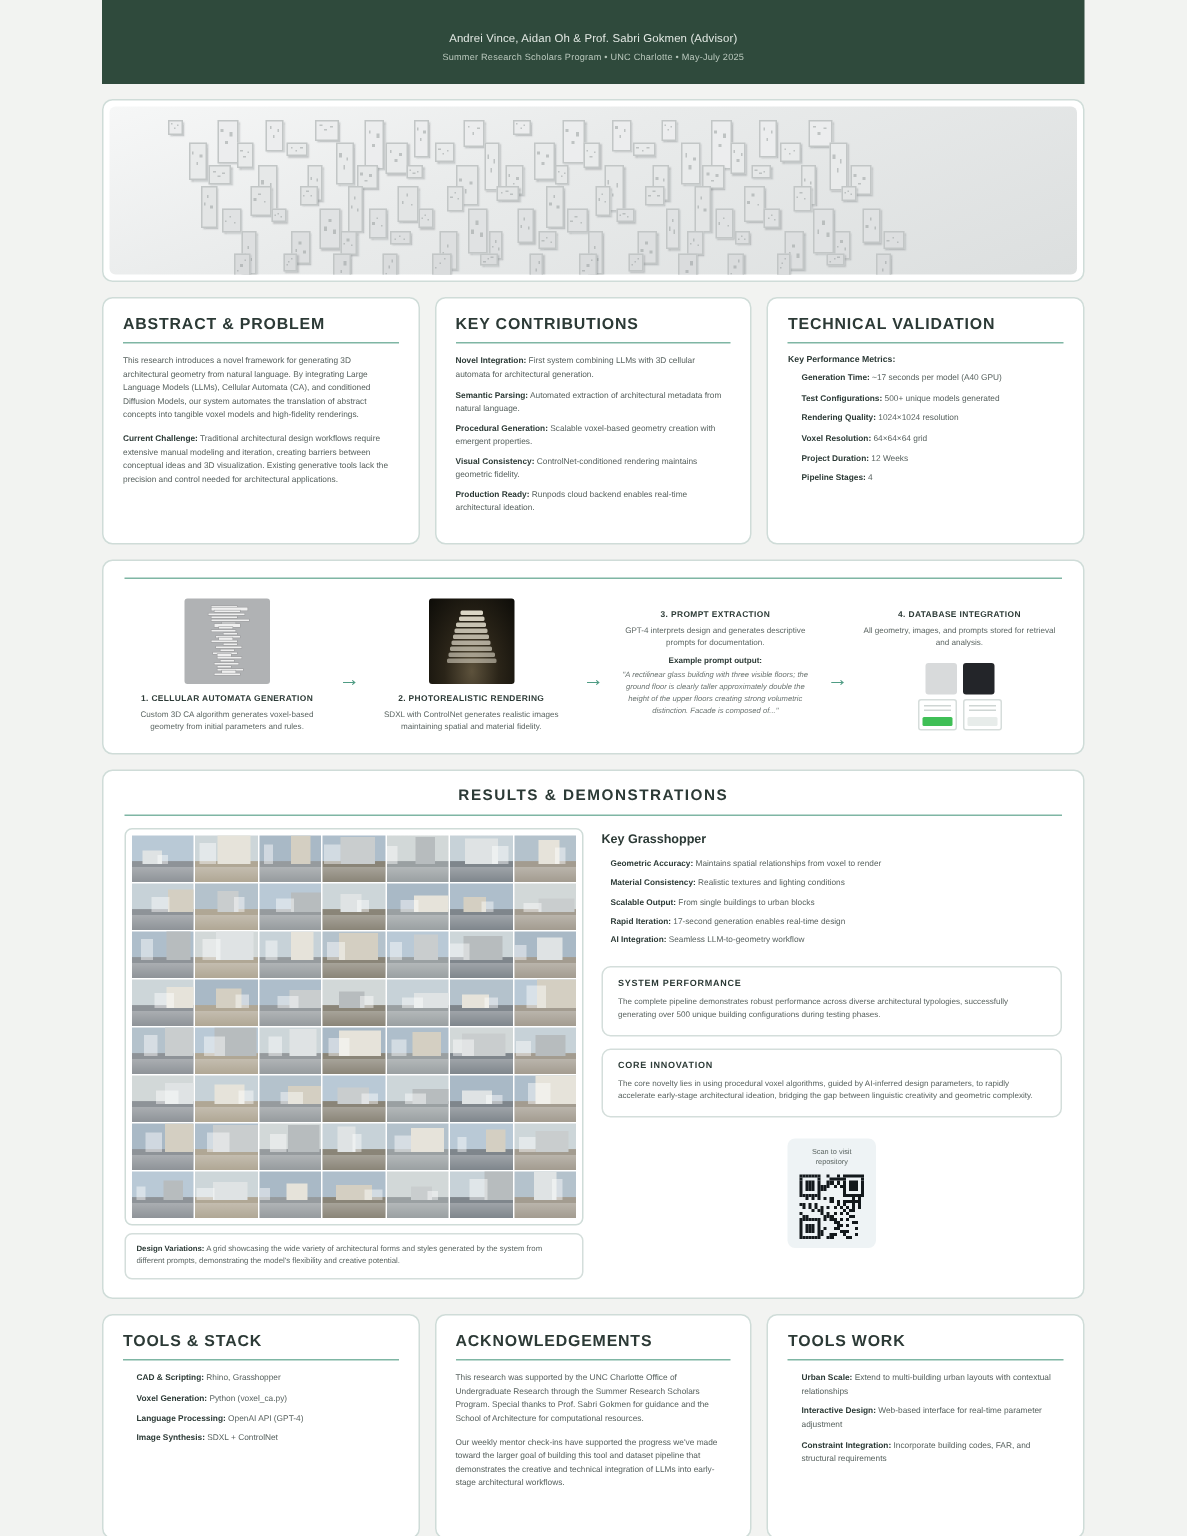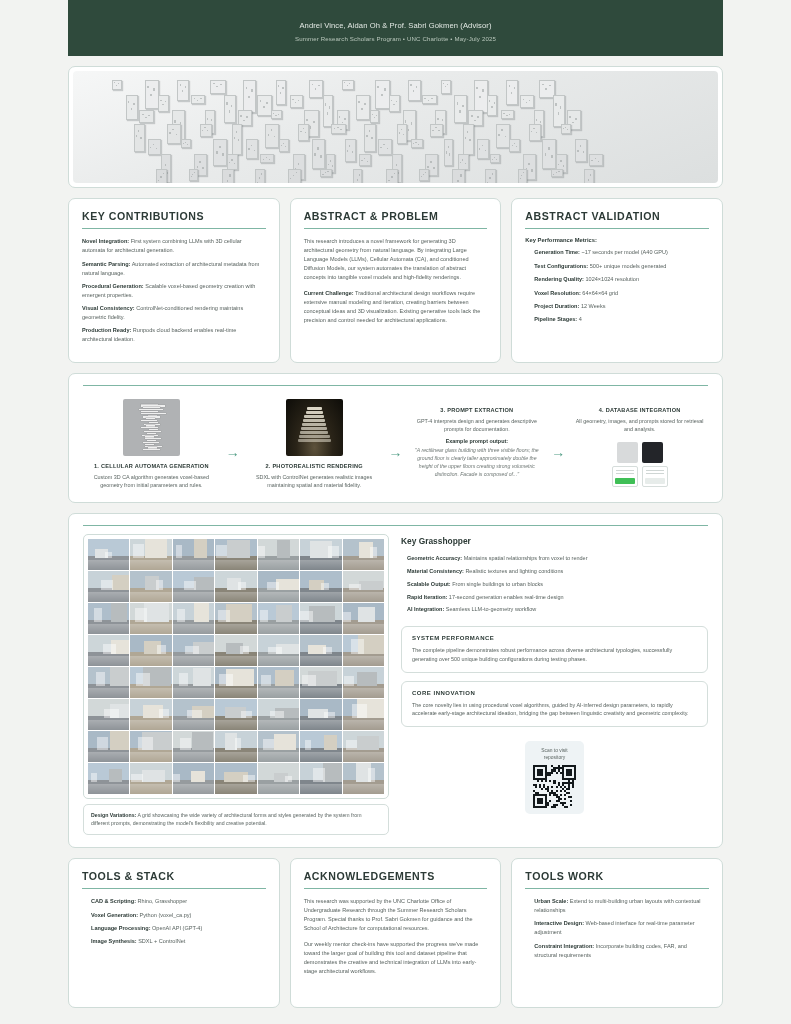--- a/index.html
+++ b/index.html
@@ -680,42 +680,42 @@
         <div class="vox" style="left: 79.1571%; top: 87.2857%; width: 8.11886px; height: 23.088px; background: rgb(218, 220, 221); box-shadow: rgba(120, 125, 128, 0.35) 1px 1px 1px;">
           <i style="left: 38%; top: 39%; width: 14%; height: 9%; opacity: 0.55;"></i>
           <i style="left: 64%; top: 18%; width: 14%; height: 9%; opacity: 0.55;"></i>
         </div>
       </div>
   </div>
 
   <div class="row3">
 
     <div class="card">
+      <h2 class="sec-title">ABSTRACT &amp; PROBLEM</h2>
+      <div class="rule"></div>
+      <p class="body-txt">This research introduces a novel framework for generating 3D architectural geometry from natural language. By integrating Large Language Models (LLMs), Cellular Automata (CA), and conditioned Diffusion Models, our system automates the translation of abstract concepts into tangible voxel models and high-fidelity renderings.</p>
+      <p class="body-txt">
+        <b>Current Challenge:</b><span> Traditional architectural design workflows require extensive manual modeling and iteration, creating barriers between conceptual ideas and 3D visualization. Existing generative tools lack the precision and control needed for architectural applications.</span>
+      </p>
+    </div>
+
+    <div class="card">
       <h2 class="sec-title">KEY CONTRIBUTIONS</h2>
       <div class="rule"></div>
       <div id="contribList">
           <p class="kv"><b>Novel Integration:</b><span> First system combining LLMs with 3D cellular automata for architectural generation.</span></p>
           <p class="kv"><b>Semantic Parsing:</b><span> Automated extraction of architectural metadata from natural language.</span></p>
           <p class="kv"><b>Procedural Generation:</b><span> Scalable voxel-based geometry creation with emergent properties.</span></p>
           <p class="kv"><b>Visual Consistency:</b><span> ControlNet-conditioned rendering maintains geometric fidelity.</span></p>
           <p class="kv"><b>Production Ready:</b><span> Runpods cloud backend enables real-time architectural ideation.</span></p>
         </div>
     </div>
 
     <div class="card">
-      <h2 class="sec-title">ABSTRACT &amp; PROBLEM</h2>
-      <div class="rule"></div>
-      <p class="body-txt">This research introduces a novel framework for generating 3D architectural geometry from natural language. By integrating Large Language Models (LLMs), Cellular Automata (CA), and conditioned Diffusion Models, our system automates the translation of abstract concepts into tangible voxel models and high-fidelity renderings.</p>
-      <p class="body-txt">
-        <b>Current Challenge:</b><span> Traditional architectural design workflows require extensive manual modeling and iteration, creating barriers between conceptual ideas and 3D visualization. Existing generative tools lack the precision and control needed for architectural applications.</span>
-      </p>
-    </div>
-
-    <div class="card">
-      <h2 class="sec-title">ABSTRACT VALIDATION</h2>
+      <h2 class="sec-title">TECHNICAL VALIDATION</h2>
       <div class="rule"></div>
       <p class="metrics-head">Key Performance Metrics:</p>
       <div id="metricList">
           <p class="kv kv-indent"><b>Generation Time:</b><span> ~17 seconds per model (A40 GPU)</span></p>
           <p class="kv kv-indent"><b>Test Configurations:</b><span> 500+ unique models generated</span></p>
           <p class="kv kv-indent"><b>Rendering Quality:</b><span> 1024×1024 resolution</span></p>
           <p class="kv kv-indent"><b>Voxel Resolution:</b><span> 64×64×64 grid</span></p>
           <p class="kv kv-indent"><b>Project Duration:</b><span> 12 Weeks</span></p>
           <p class="kv kv-indent"><b>Pipeline Stages:</b><span> 4</span></p>
         </div>
@@ -805,20 +805,21 @@
               <span class="lines"></span>
               <span class="tag pale"></span>
             </div>
           </div>
         </div>
       </div>
     </div>
   </div>
 
   <div class="band">
+    <div class="band-title">RESULTS &amp; DEMONSTRATIONS</div>
     <div class="rule"></div>
     <div class="res">
 
       <div class="res-left">
         <div class="grid-card">
           <div class="img-grid" id="imgGrid">
               <div style="background: linear-gradient(rgb(185, 201, 214) 0%, rgb(185, 201, 214) 55%, rgb(142, 147, 152) 56%, rgb(142, 147, 152) 100%); position: relative; overflow: hidden;">
                 <span style="position: absolute; left: 18%; width: 30%; bottom: 38%; height: 30%; background: rgb(223, 227, 228);"></span>
                 <span style="position: absolute; left: 42%; width: 15%; bottom: 38%; height: 21%; background: rgba(255, 255, 255, 0.45);"></span>
                 <span style="position: absolute; left: 0px; right: 0px; bottom: 0px; height: 34%; background: linear-gradient(rgba(255, 255, 255, 0.25), rgba(255, 255, 255, 0));"></span>

